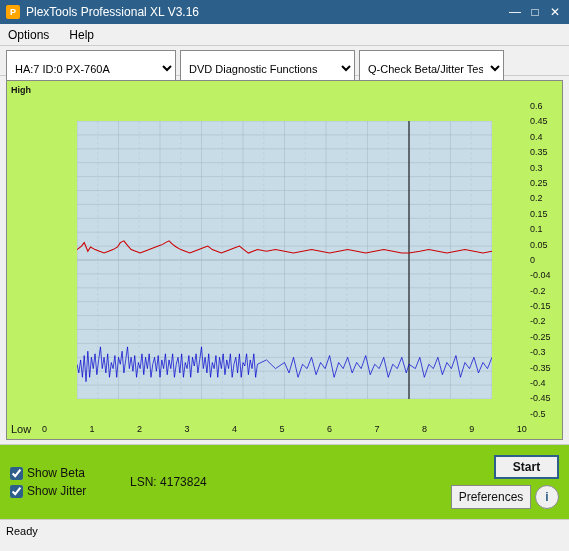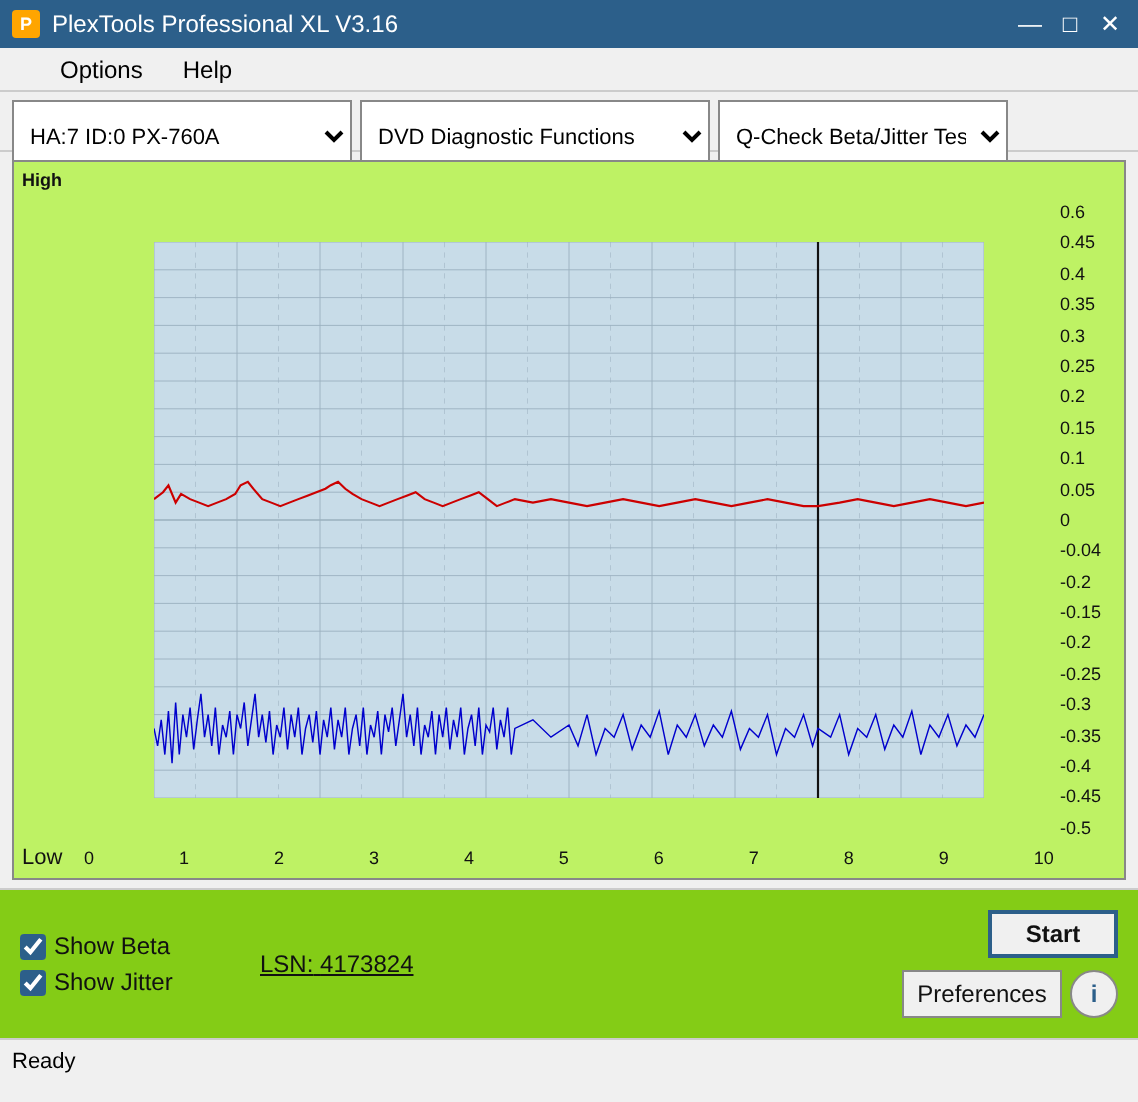--- a/index.html
+++ b/index.html
@@ -56,21 +56,21 @@
       align-items: center;
       justify-content: center;
     }
 
     
     #menu-bar {
       background: #f0f0f0;
       height: 22px;
       display: flex;
       align-items: center;
-      padding: 0 24px;
+      padding: 0 2px;
       gap: 8px;
       border-bottom: 1px solid #ccc;
     }
     .menu-item {
       padding: 2px 6px;
       cursor: pointer;
       font-size: 12px;
     }
 
     
@@ -195,21 +195,20 @@
     #lsn-section {
       display: flex;
       flex-direction: column;
       align-items: flex-start;
       gap: 2px;
       flex: 1;
     }
     #lsn-label {
       font-size: 12px;
       color: #111;
-      text-decoration: underline;
     }
     #buttons-section {
       display: flex;
       flex-direction: column;
       align-items: flex-end;
       gap: 6px;
     }
     #start-btn {
       width: 65px;
       height: 24px;

